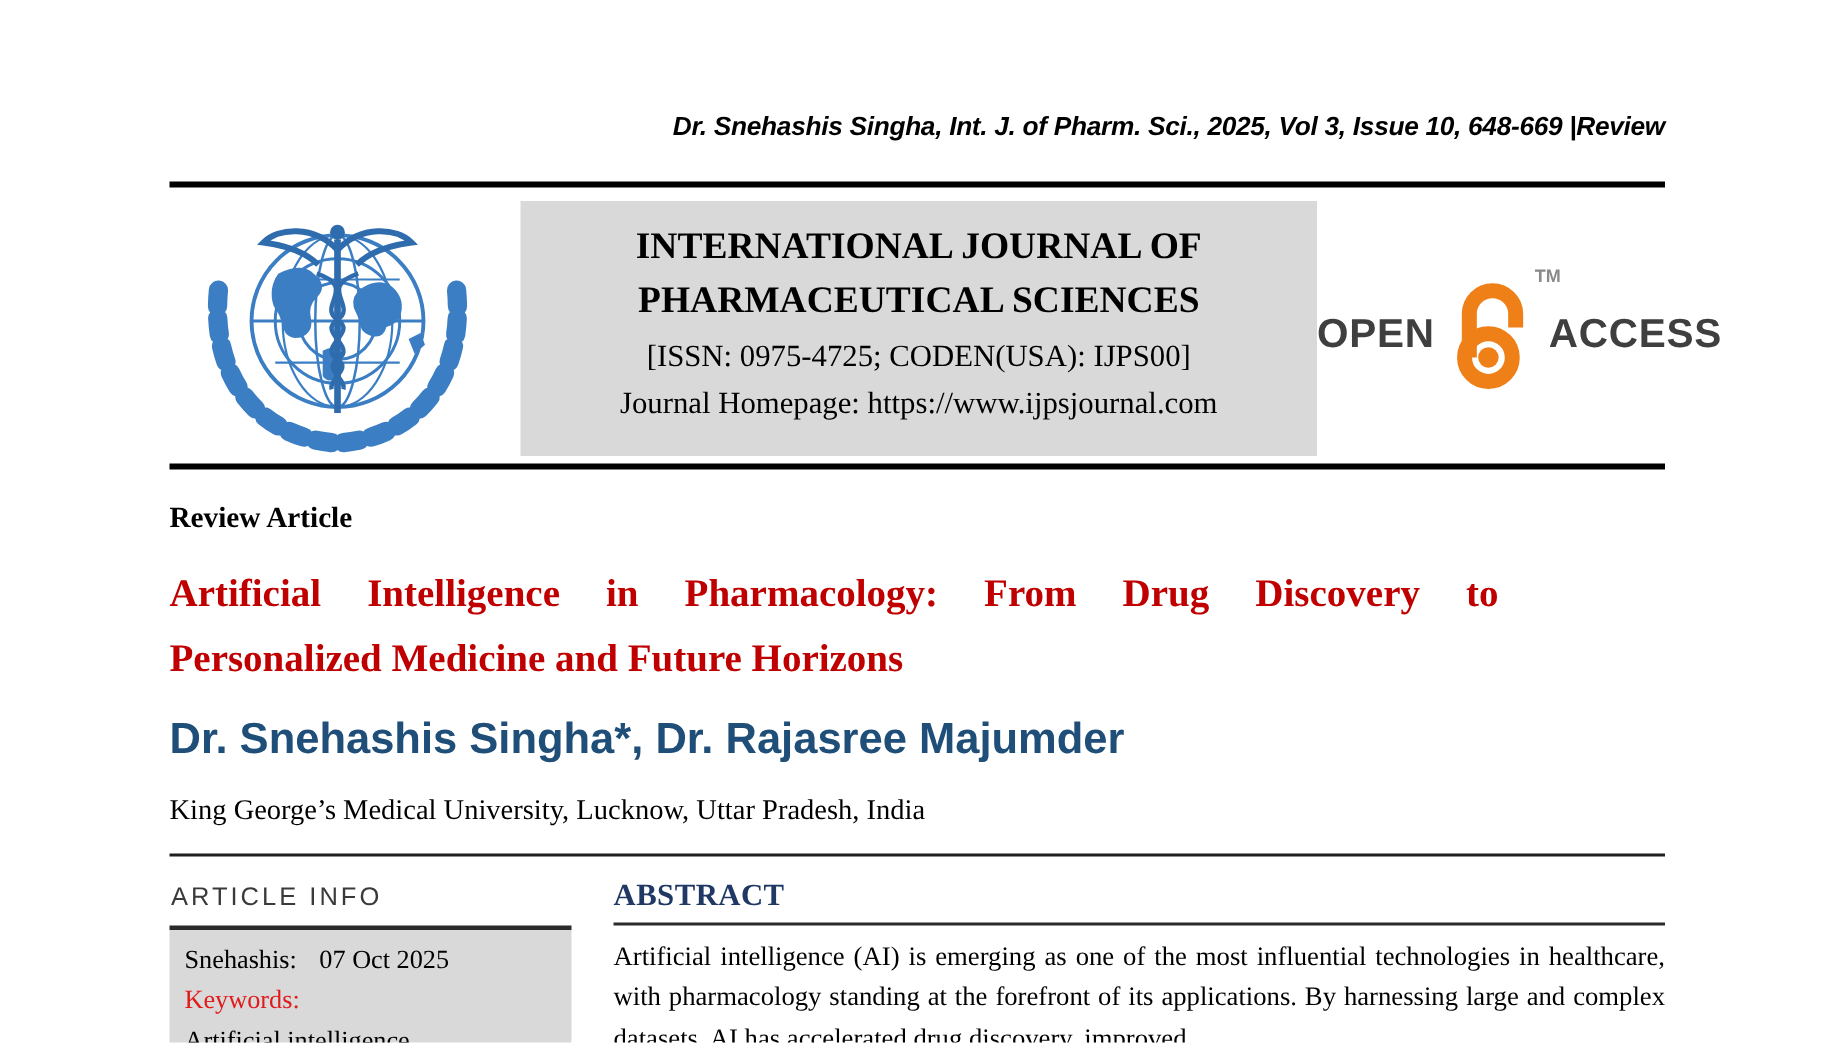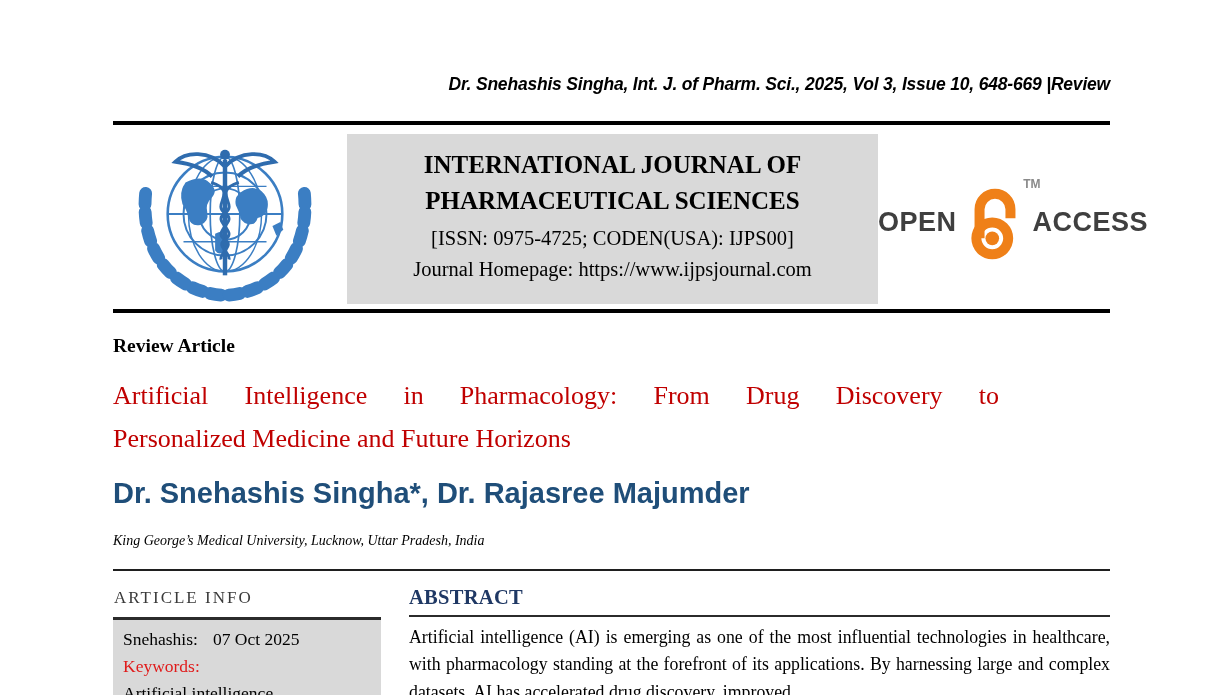--- a/index.html
+++ b/index.html
@@ -52,40 +52,40 @@
   .oa-lock{position:relative;width:60px;height:82px;margin:0 8px;flex:0 0 auto;}
   .oa-tm{
     position:absolute;top:-4px;right:-16px;
     font-size:12px;font-weight:bold;color:#8a8a8a;letter-spacing:0;
   }
 
   .review-label{margin-top:20px;font-weight:bold;font-size:19.5px;line-height:26px;}
 
   .article-title{
     margin-top:15px;width:886px;
-    color:var(--title_red);font-weight:normal;font-size:26px;line-height:43px;
+    color:var(--title_red);font-weight:bold;font-size:26px;line-height:43px;
   }
   .title-l1{text-align:justify;text-align-last:justify;}
   .title-l2{text-align:left;}
 
   .authors{
     margin-top:20px;
     font-family:"Liberation Sans",sans-serif;font-weight:bold;
     font-size:29px;color:var(--author_blue);line-height:26px;
   }
-  .affiliation{margin-top:23px;font-style:italic;font-size:14px;line-height:24px;}
+  .affiliation{margin-top:23px;font-size:19px;line-height:24px;}
 
   .rule-thin{margin-top:16px;height:2px;background:#1f1f1f;}
 
   .cols{display:flex;margin-top:14px;align-items:flex-start;}
   .col-left{width:268px;flex:0 0 auto;}
   .col-right{flex:1;margin-left:28px;}
 
   .ai-heading{
-    font-family:Liberation Serif, serif;
+    font-family:Liberation Sans, sans-serif;
     font-size:17px;letter-spacing:2px;color:#3a3a3a;
     padding:3px 0 9px 1px;line-height:20px;
   }
   .ai-rule{height:2.5px;background:#2b2b2b;}
   .ai-box{
     background:var(--masthead_gray);
     padding:6px 10px 10px;
     font-size:17.5px;line-height:27px;
     min-height:90px;
   }

